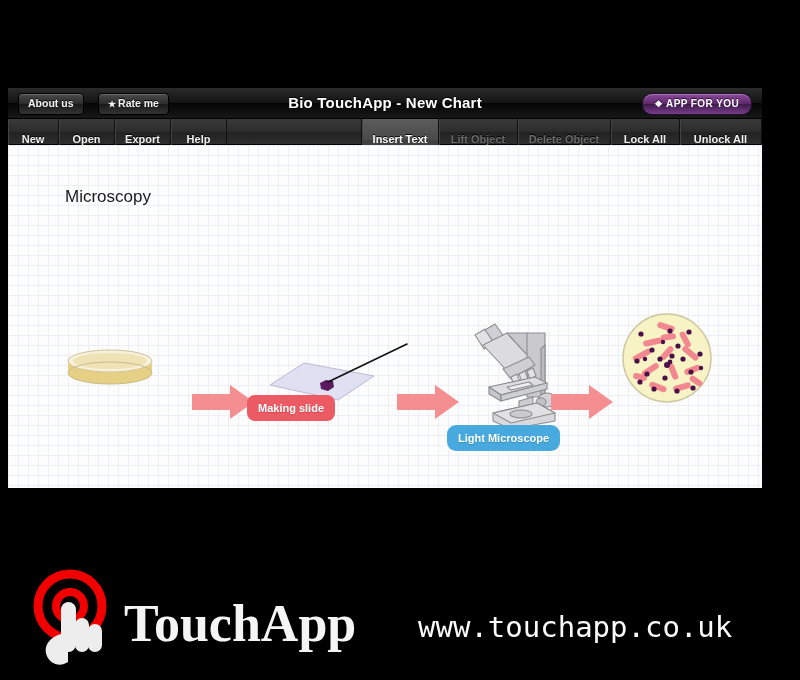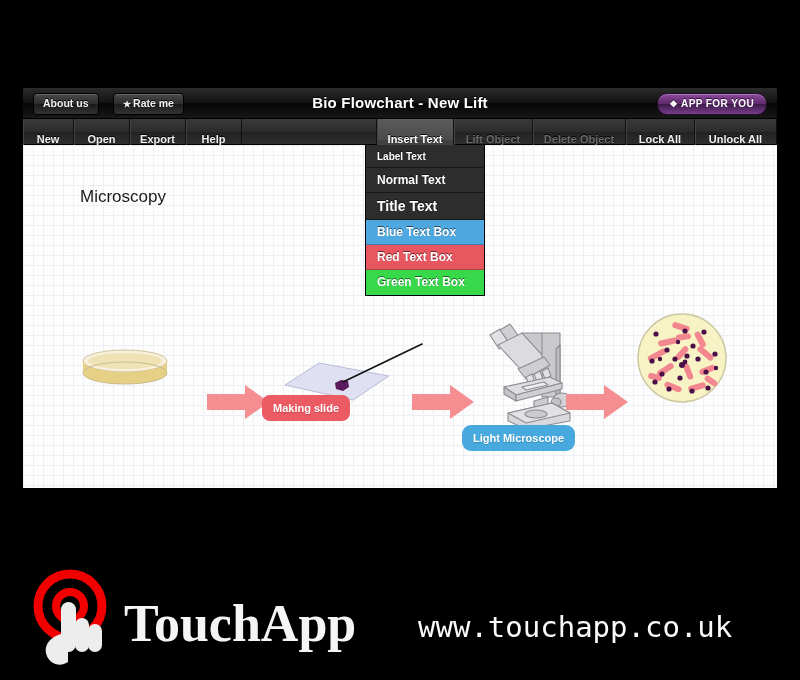--- a/index.html
+++ b/index.html
@@ -6,21 +6,21 @@
   html,body{margin:0;padding:0;}
   body{
     width:800px;height:680px;background:#000;overflow:hidden;
     font-family:"Liberation Sans", sans-serif;
     -webkit-font-smoothing:antialiased;
   }
   #root{position:relative;width:800px;height:680px;background:#000;}
 
   
   .app{
-    position:absolute;left:23px;top:88px;width:754px;height:400px;
+    position:absolute;left:8px;top:88px;width:754px;height:400px;
     background:#5eead4;overflow:hidden;
   }
 
   
   .titlebar{
     position:relative;height:30px;width:100%;
     background:linear-gradient(to bottom,#2b2b2b 0%,#141414 48%,#050505 52%,#181818 100%);
     border-bottom:1px solid #000;
   }
   .title{
@@ -117,21 +117,21 @@
 
   <div class="app">
 
     <div class="titlebar">
       <div class="tbtn" id="btn-about">
         <span>About us</span>
       </div>
       <div class="tbtn" id="btn-rate">
         <span class="star">★</span><span>Rate me</span>
       </div>
-      <div class="title">Bio Flowchart - New Lift</div>
+      <div class="title">Bio TouchApp - New Chart</div>
       <div id="btn-appforyou">
         <span class="diamond">❖</span><span>APP FOR YOU</span>
       </div>
     </div>
 
     <div class="menubar">
       <div class="mi" style="width:50px">New</div>
       <div class="mi" style="width:55px">Open</div>
       <div class="mi" style="width:55px">Export</div>
       <div class="mi" style="width:55px">Help</div>
@@ -248,28 +248,20 @@
           <circle cx="49" cy="50" r="2.4"></circle>
             <circle cx="42" cy="30" r="2.2"></circle>
           <circle cx="80" cy="56" r="2.2"></circle>
             <circle cx="24" cy="47" r="2.2"></circle>
         </g>
       </svg>
 
       <div class="badge" id="badge-making-slide">Making slide</div>
       <div class="badge" id="badge-light-microscope">Light Microscope</div>
 
-      <div class="dropdown">
-        <div class="dd-item" id="dd-0">Label Text</div>
-        <div class="dd-item" id="dd-1">Normal Text</div>
-        <div class="dd-item" id="dd-2">Title Text</div>
-        <div class="dd-item" id="dd-3">Blue Text Box</div>
-        <div class="dd-item" id="dd-4">Red Text Box</div>
-        <div class="dd-item" id="dd-5">Green Text Box</div>
-      </div>
 
     </div>
   </div>
 
   <div style="position:absolute;left:28px;top:568px;width:180px;height:100px;">
     <svg width="160" height="100" viewBox="0 0 160 100">
       <g fill="none" stroke="#f20000" stroke-width="9">
         <circle cx="42" cy="38" r="32"></circle>
       </g>
       <g fill="none" stroke="#f20000" stroke-width="8">

